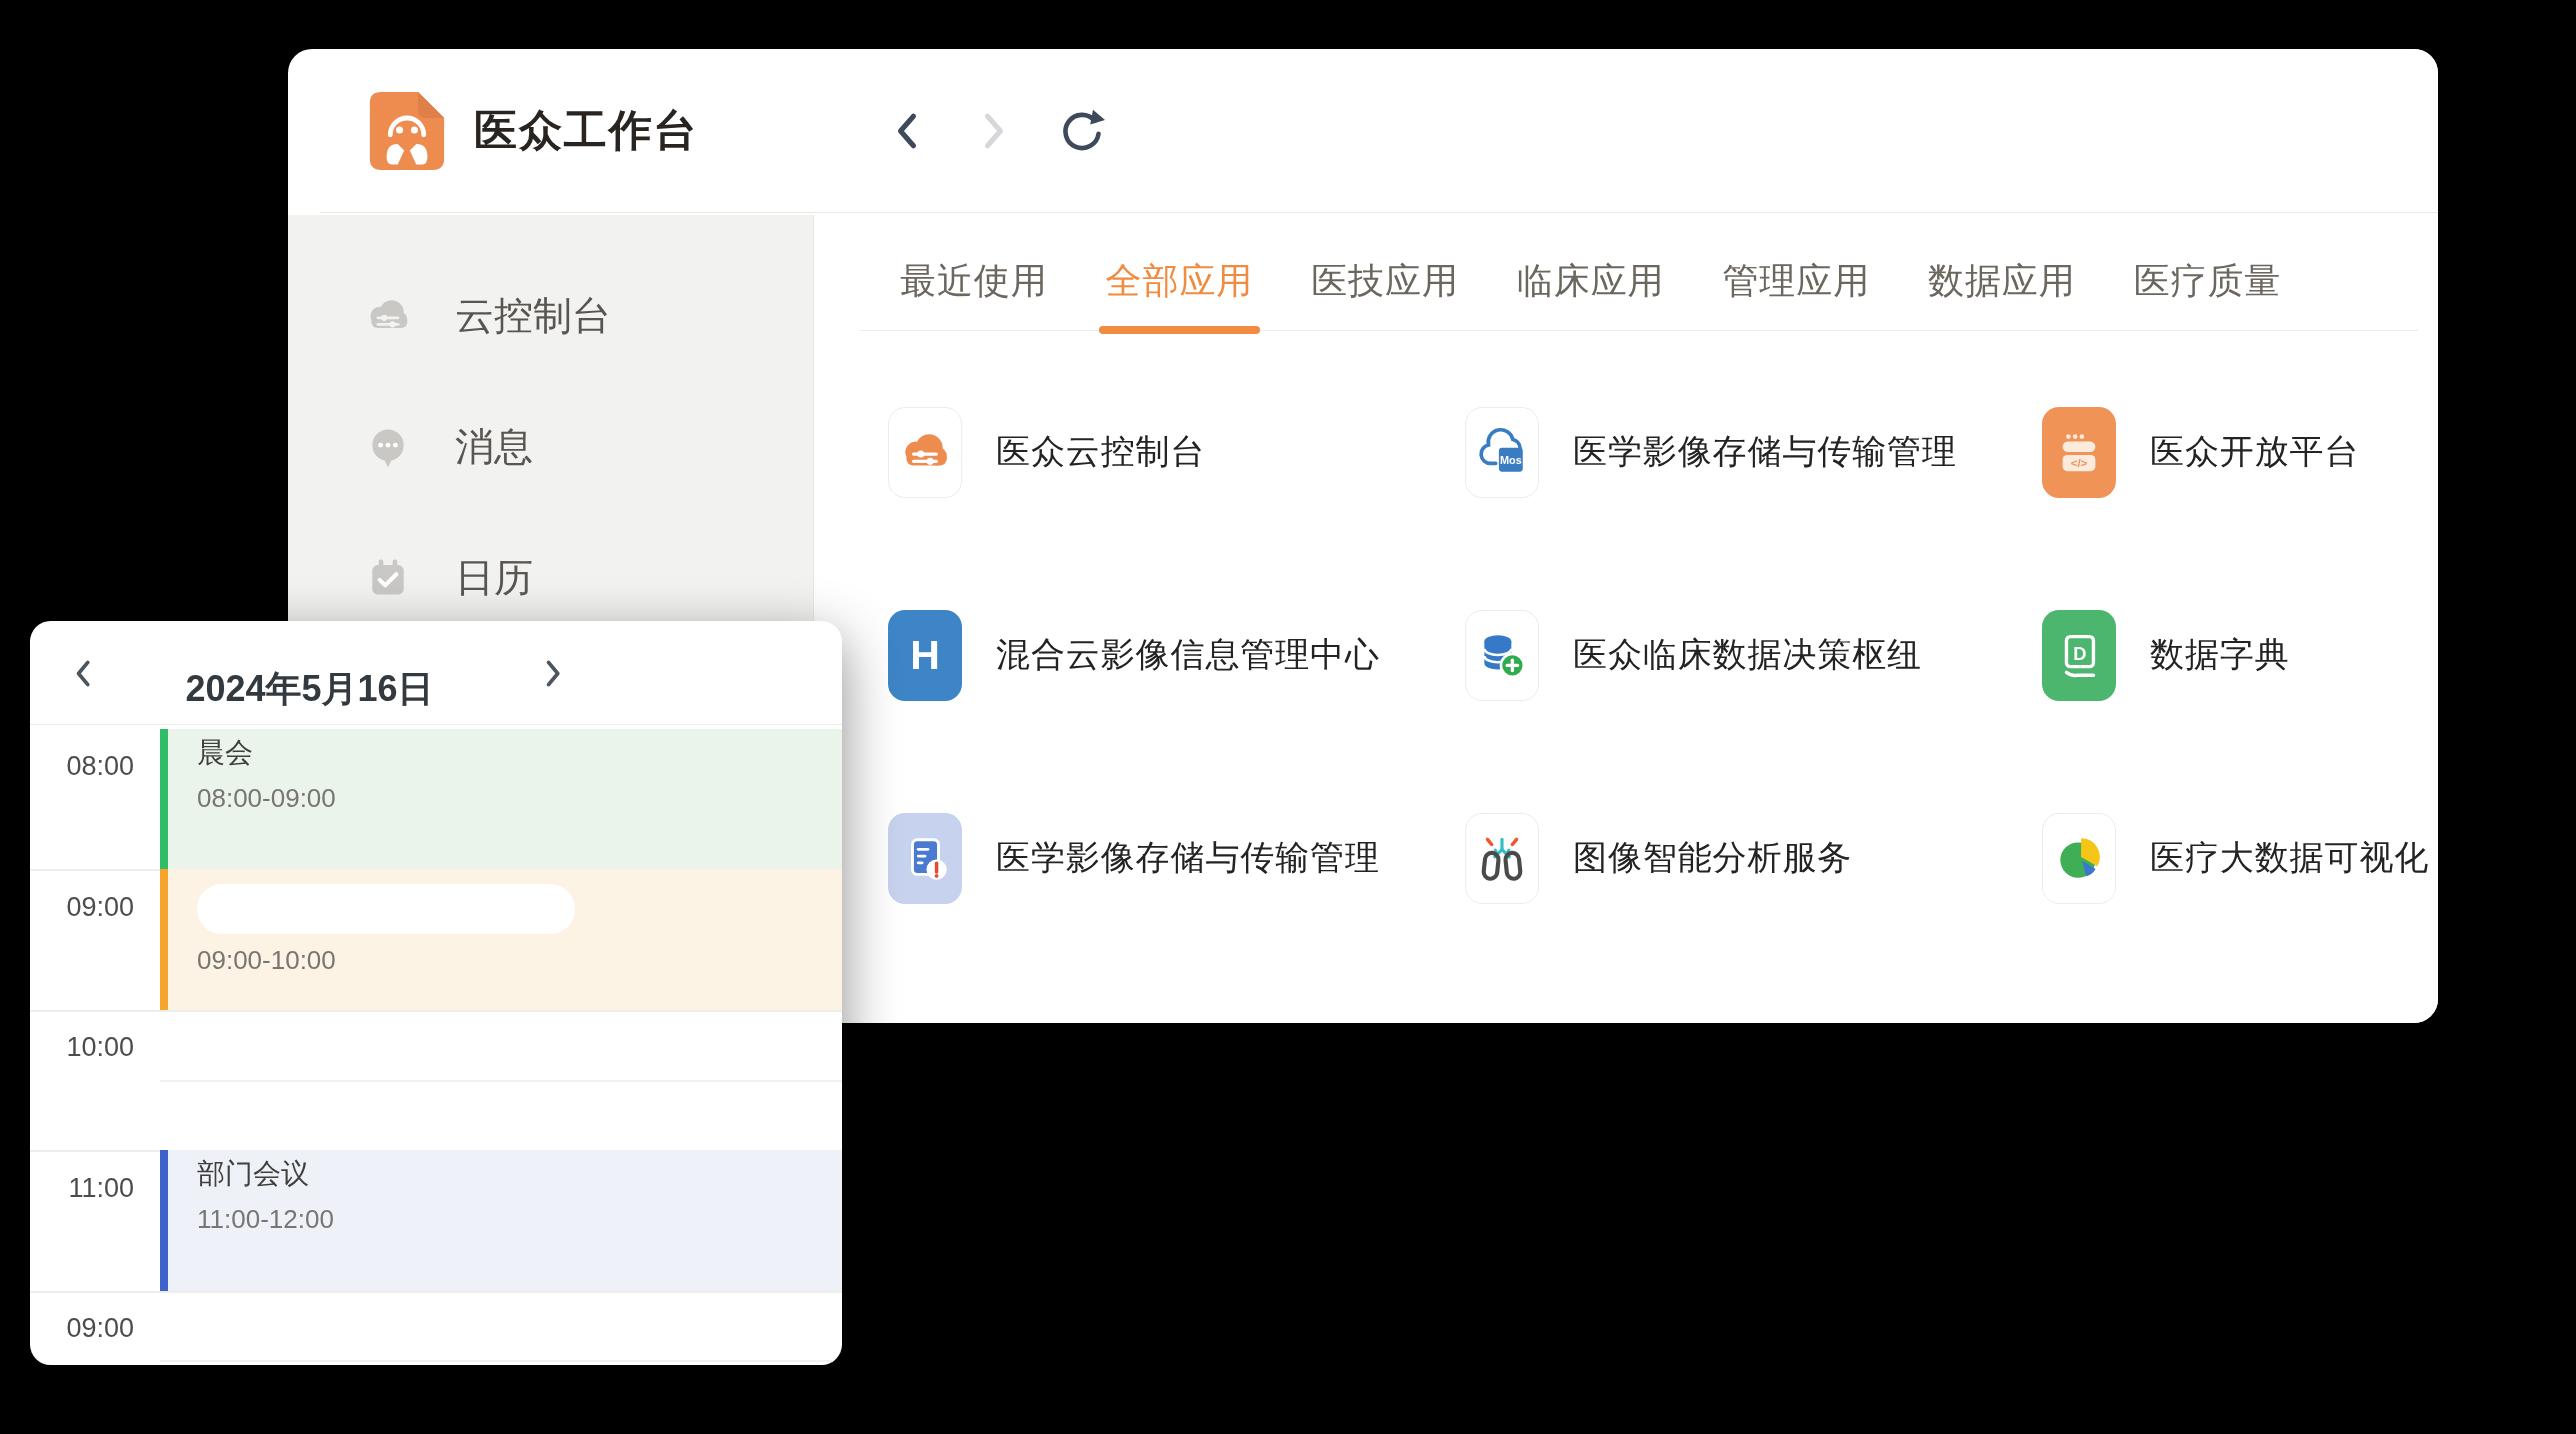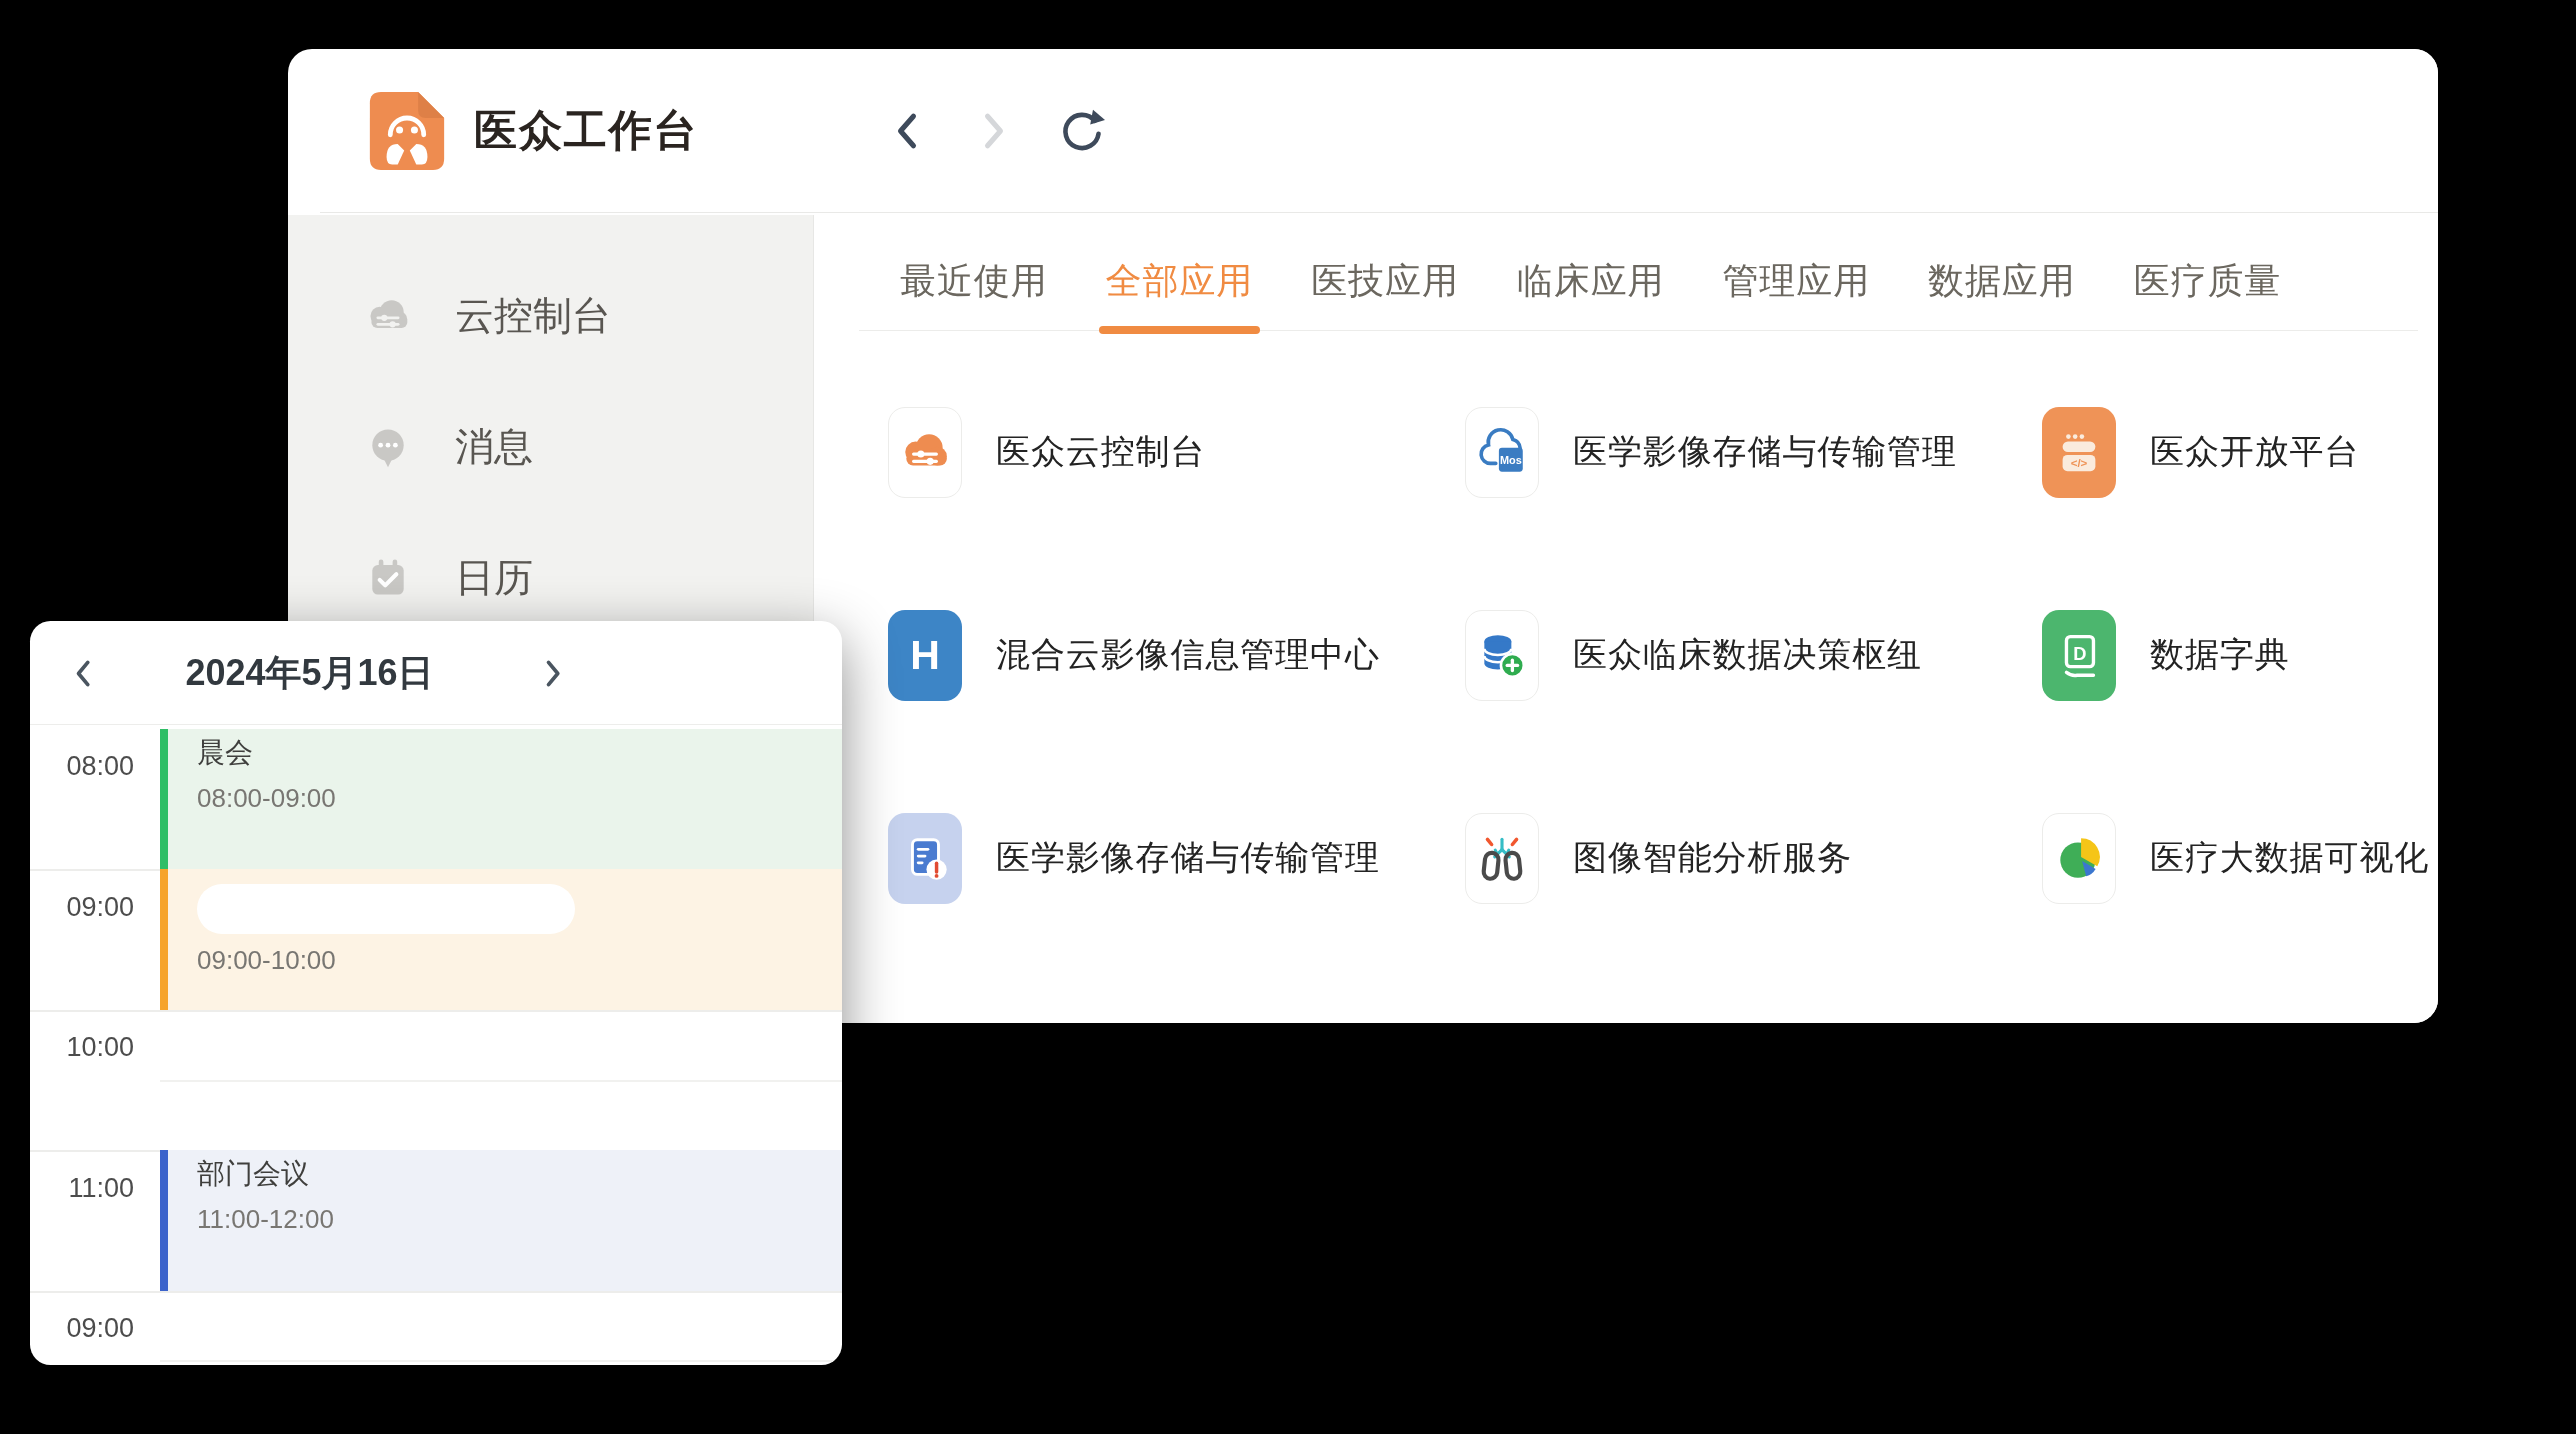--- a/index.html
+++ b/index.html
@@ -50,21 +50,21 @@
 
   
   .calendar-panel { position:absolute; left:30px; top:621px; width:812px; height:744px;
                     background:#fff; border-radius:20.5px; overflow:hidden;
                     box-shadow:0 17px 56px rgba(0,0,0,0.45); z-index:10; }
   .cal-header { position:relative; height:104px; border-bottom:1.9px solid #ededeb; }
   .cal-chevron { position:absolute; top:0; width:65px; height:104px; display:flex;
                  align-items:center; justify-content:center; cursor:pointer; }
   .cal-chevron.prev { left:20.5px; }
   .cal-chevron.next { left:491px; }
-  .cal-date { position:absolute; left:112px; top:0; width:335px; height:104px; display:flex;
+  .cal-date { position:absolute; left:112px; top:16px; width:335px; height:104px; display:flex;
               align-items:center; justify-content:center; font-size:36px; font-weight:600; color:#32393f; }
   .cal-body { position:relative; height:637px; }
   .hline { position:absolute; left:0; right:0; height:1.9px; background:#EDEDEB; }
   .half-line { position:absolute; left:130px; right:0; height:1.9px; background:#F1F1EF; }
   .tlabel { position:absolute; left:0; width:104px; text-align:right; font-size:27px; color:#4c4c4c; }
   .event { position:absolute; left:130px; right:0; height:141px; padding-left:29px; cursor:pointer; }
   .event.e-green  { top:3.7px;   background:#EAF4EB; border-left:8.4px solid #2FBE66; }
   .event.e-orange { top:144px; background:#FDF3E4; border-left:8.4px solid #F6A42C; }
   .event.e-blue   { top:425px; background:#EEF1F8; border-left:8.4px solid #3B63CB; }
   .event-title { font-size:28px; font-weight:500; color:#3F3F3D; padding-top:5px; }

